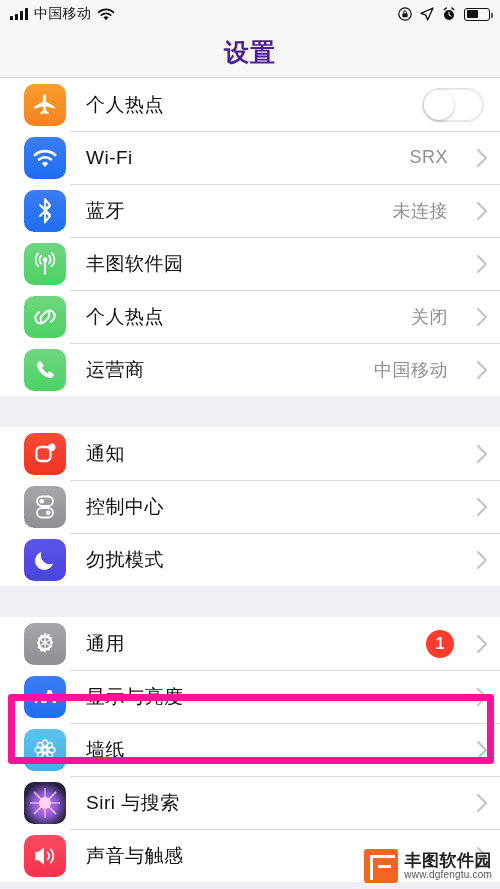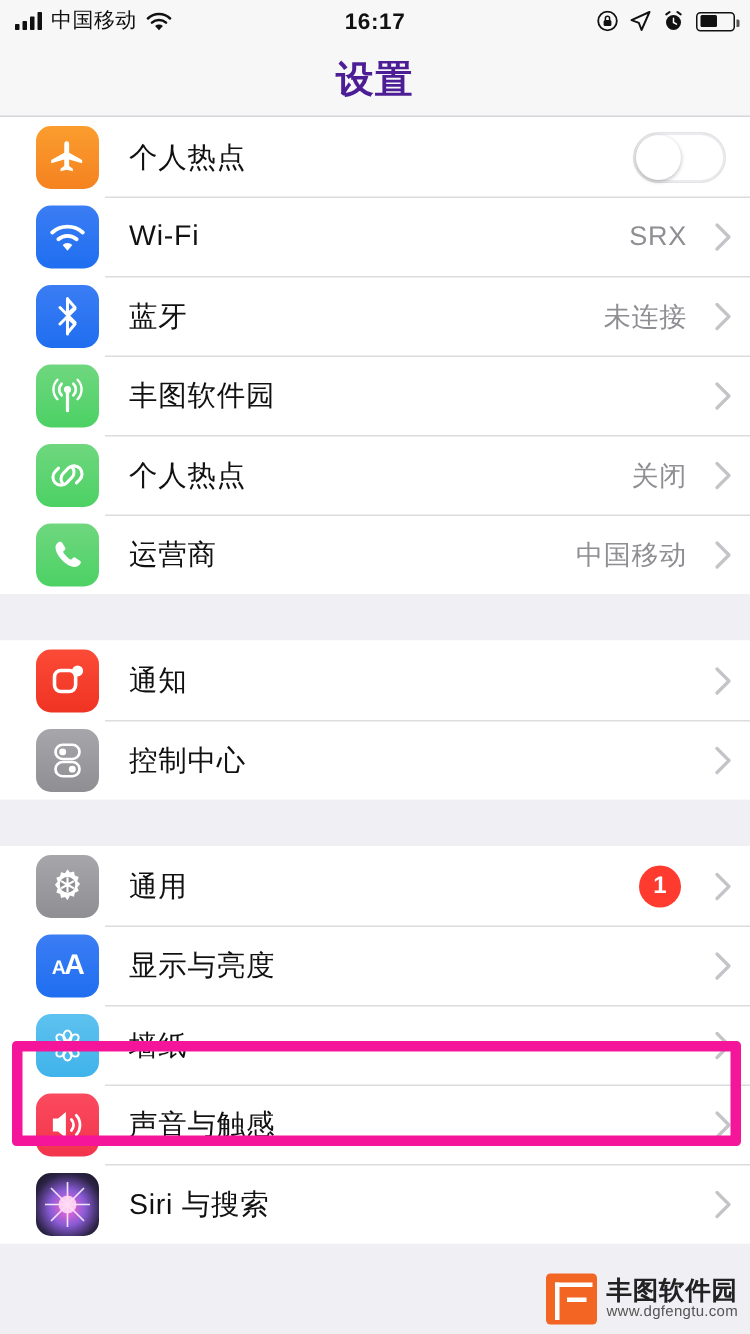--- a/index.html
+++ b/index.html
@@ -60,21 +60,21 @@
   .row .ic{
     width:42px; height:42px; border-radius:10px; flex:none;
     display:flex; align-items:center; justify-content:center;
     color:#fff; position:relative; overflow:hidden;
   }
   .row .label{
     margin-left:20px; font-size:19px; color:#111; letter-spacing:.5px;
     flex:1; white-space:nowrap;
   }
   .row .value{
-    font-size:18px; color:#8e8e93; margin-right:10px; letter-spacing:.5px;
+    font-size:18px; color:#8e8e93; margin-right:20px; letter-spacing:.5px;
   }
   .chev{ width:20px; flex:none; margin-right:12px; display:flex; justify-content:flex-end; }
   .chev svg{ display:block; }
 
   
   .toggle{
     width:62px; height:34px; border-radius:17px; background:#fff;
     border:1px solid #e2e2e5; position:relative; margin-right:16px; flex:none;
     box-shadow:inset 0 0 0 1px #eaeaee;
   }
@@ -141,21 +141,20 @@
         <i></i>
       </div>
     <div class="carrier">中国移动</div>
     <svg width="18" height="13" viewBox="0 0 18 13">
       <path d="M9 12.2 6.4 9.3a3.9 3.9 0 0 1 5.2 0L9 12.2z" fill="#111"></path>
       <path d="M4.3 7.1a7 7 0 0 1 9.4 0" stroke="#111" stroke-width="1.7" fill="none" stroke-linecap="round"></path>
       <path d="M1.6 4.3a10.8 10.8 0 0 1 14.8 0" stroke="#111" stroke-width="1.7" fill="none" stroke-linecap="round"></path>
     </svg>
   </div>
 
-  <div class="sb-time">16:17</div>
 
   <div class="sb-right">
     <svg width="14" height="14" viewBox="0 0 14 14">
       <circle cx="7" cy="7" r="6.2" fill="none" stroke="#111" stroke-width="1.2"></circle>
       <rect x="4.4" y="6.3" width="5.2" height="4" rx="1" fill="#111"></rect>
       <path d="M5.6 6.3V5.2a1.4 1.4 0 0 1 2.8 0v1.1" fill="none" stroke="#111" stroke-width="1"></path>
     </svg>
     <svg width="14" height="14" viewBox="0 0 14 14">
       <path d="M13 1 1 6.4l4.9 1.8L7.7 13 13 1z" fill="none" stroke="#111" stroke-width="1.3" stroke-linejoin="round"></path>
     </svg>
@@ -300,20 +299,33 @@
         </svg>
       </div>
       <div class="label">控制中心</div>
       <div class="chev">
         <svg width="12" height="20" viewBox="0 0 12 20">
             <path d="M2 2l8 8-8 8" stroke="#c4c4c8" stroke-width="2.2" fill="none" stroke-linecap="round" stroke-linejoin="round"></path>
           </svg>
       </div>
     </div>
 
+    <div class="row">
+      <div class="ic ic-purple">
+        <svg width="24" height="24" viewBox="0 0 24 24">
+            <path fill="#fff" d="M20 15.6A9 9 0 0 1 8.4 4 9.2 9.2 0 1 0 20 15.6z"></path>
+          </svg>
+      </div>
+      <div class="label">勿扰模式</div>
+      <div class="chev">
+        <svg width="12" height="20" viewBox="0 0 12 20">
+            <path d="M2 2l8 8-8 8" stroke="#c4c4c8" stroke-width="2.2" fill="none" stroke-linecap="round" stroke-linejoin="round"></path>
+          </svg>
+      </div>
+    </div>
   </div>
 
   <div class="gap"></div>
 
   <div class="group">
 
     <div class="row">
       <div class="ic ic-gray">
         <svg width="28" height="28" viewBox="0 0 24 24">
           <path fill="#fff" d="M12 2.2 13.4 4l2.3-.6.5 2.3 2.2.9-.8 2.2 1.6 1.8-1.6 1.8.8 2.2-2.2.9-.5 2.3-2.3-.6L12 19.8 10.6 18l-2.3.6-.5-2.3-2.2-.9.8-2.2L4.8 11l1.6-1.8-.8-2.2 2.2-.9.5-2.3 2.3.6L12 2.2z"></path>
@@ -360,50 +372,50 @@
       </div>
       <div class="label">墙纸</div>
       <div class="chev">
         <svg width="12" height="20" viewBox="0 0 12 20">
             <path d="M2 2l8 8-8 8" stroke="#c4c4c8" stroke-width="2.2" fill="none" stroke-linecap="round" stroke-linejoin="round"></path>
           </svg>
       </div>
     </div>
 
     <div class="row">
-      <div class="ic ic-pink">
-        <svg width="26" height="24" viewBox="0 0 24 22">
-          <path fill="#fff" d="M11 3 6.2 7H3v8h3.2L11 19V3z"></path>
-          <path d="M14.4 7.6a5 5 0 0 1 0 6.8M17.4 5a9 9 0 0 1 0 12" stroke="#fff" stroke-width="1.7" fill="none" stroke-linecap="round"></path>
-        </svg>
-      </div>
-      <div class="label">声音与触感</div>
-      <div class="chev">
-        <svg width="12" height="20" viewBox="0 0 12 20">
-            <path d="M2 2l8 8-8 8" stroke="#c4c4c8" stroke-width="2.2" fill="none" stroke-linecap="round" stroke-linejoin="round"></path>
-          </svg>
-      </div>
-    </div>
-
-    <div class="row">
       <div class="ic ic-siri">
         <svg width="42" height="42" viewBox="0 0 42 42">
           <g stroke="#ffffff" stroke-width="1.1" opacity=".85" fill="none">
             <path d="M21 6v30M6 21h30M10 10l22 22M32 10 10 32"></path>
           </g>
           <circle cx="21" cy="21" r="6" fill="#ffd9f4" opacity=".9"></circle>
         </svg>
       </div>
       <div class="label">Siri 与搜索</div>
       <div class="chev">
         <svg width="12" height="20" viewBox="0 0 12 20">
             <path d="M2 2l8 8-8 8" stroke="#c4c4c8" stroke-width="2.2" fill="none" stroke-linecap="round" stroke-linejoin="round"></path>
           </svg>
       </div>
     </div>
+
+    <div class="row">
+      <div class="ic ic-pink">
+        <svg width="26" height="24" viewBox="0 0 24 22">
+          <path fill="#fff" d="M11 3 6.2 7H3v8h3.2L11 19V3z"></path>
+          <path d="M14.4 7.6a5 5 0 0 1 0 6.8M17.4 5a9 9 0 0 1 0 12" stroke="#fff" stroke-width="1.7" fill="none" stroke-linecap="round"></path>
+        </svg>
+      </div>
+      <div class="label">声音与触感</div>
+      <div class="chev">
+        <svg width="12" height="20" viewBox="0 0 12 20">
+            <path d="M2 2l8 8-8 8" stroke="#c4c4c8" stroke-width="2.2" fill="none" stroke-linecap="round" stroke-linejoin="round"></path>
+          </svg>
+      </div>
+    </div>
   </div>
 </div>
 
 <div class="highlight" style="border-color: rgb(245, 21, 155);"></div>
 
 <div class="watermark">
   <div class="wm-logo"></div>
   <div class="wm-text">
     <div class="wm-cn">丰图软件园</div>
     <div class="wm-url">www.dgfengtu.com</div>

